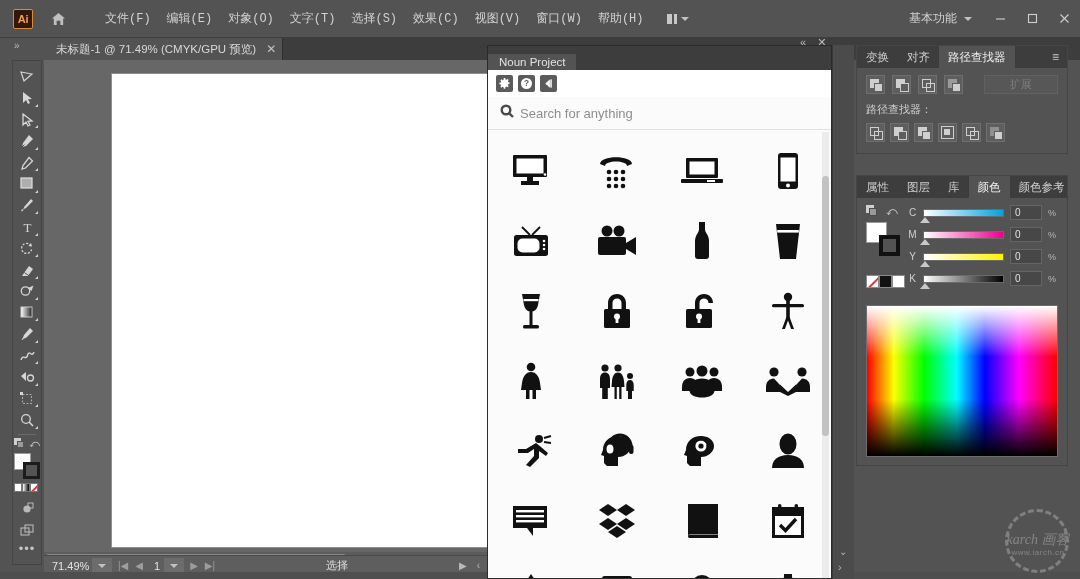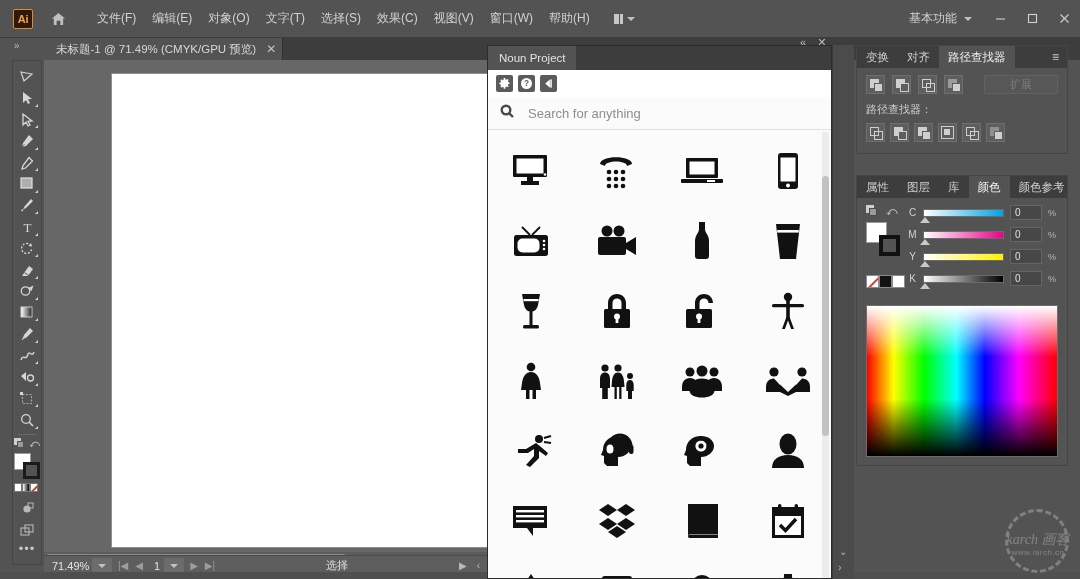--- a/index.html
+++ b/index.html
@@ -19,21 +19,21 @@
   }
   .ai-logo {
     width:20px; height:20px; margin-left:13px; background:#31180b;
     border:1px solid #d98d3a; border-radius:2px;
     color:#f0a04a; font-size:11px; font-weight:bold;
     display:flex; align-items:center; justify-content:center;
     letter-spacing:-.3px;
   }
   .home-btn { margin-left:14px; width:22px; height:22px; display:flex; align-items:center; justify-content:center; }
   .home-btn svg { fill:#bfbfbf; }
-  .menu-items { display:flex; margin-left:20px; }
+  .menu-items { display:flex; margin-left:28px;font-family:Liberation Mono, monospace; }
   .menu-item {
     color:#d2d2d2; font-size:12px; padding:4px 8px; white-space:nowrap;
     cursor:default;
   }
   .arrange-btn { margin-left:16px; display:flex; align-items:center; gap:4px; }
   .arrange-glyph { display:flex; gap:1.5px; }
   .arrange-glyph i { display:block; width:5px; height:10px; background:#c8c8c8; }
   .arrange-glyph i:last-child { width:3px; }
   .caret { width:0;height:0;border-left:4px solid transparent;border-right:4px solid transparent;border-top:4px solid #c2c2c2; }
 
@@ -124,31 +124,31 @@
 
   
   .np-panel {
     position:absolute; left:487px; top:45px; width:345px; height:534px;
     background:#f7f7f7; border:1px solid #2b2b2b;
     display:flex; flex-direction:column;
   }
   .np-tabstrip { height:24px; background:#3d3d3d; display:flex; align-items:flex-end; }
   .np-tab {
     background:#535353; color:#e2e2e2; font-size:11.5px;
-    padding:4px 11px 5px 11px; height:24px; display:flex; align-items:center;
+    padding:4px 11px 5px 11px; height:16px; display:flex; align-items:center;
   }
   .np-toolrow { height:27px; background:#ffffff; display:flex; align-items:center; gap:5px; padding:0 8px; }
   .np-btn {
     width:17px; height:17px; background:#5b5b5b; border-radius:2px;
     display:flex; align-items:center; justify-content:center;
   }
   .np-btn svg { fill:#ffffff; }
   .np-search {
     height:33px; background:#fbfbfb; border-bottom:1px solid #e0e0e0;
-    display:flex; align-items:center; gap:14px; padding:0 12px;
+    display:flex; align-items:center; gap:6px; padding:0 12px;
   }
   .np-search .sicon svg { stroke:#4a4a4a; fill:none; stroke-width:2.4; }
   .np-search input {
     border:none; outline:none; background:transparent; font-size:13px;
     color:#333; font-family:"Liberation Sans", sans-serif; width:250px;
   }
   .np-search input::placeholder { color:#8d8d8d; }
   .np-grid-wrap { flex:1; position:relative; overflow:hidden; background:#fbfbfb; }
   .np-grid {
     display:grid; grid-template-columns:repeat(4,1fr);

